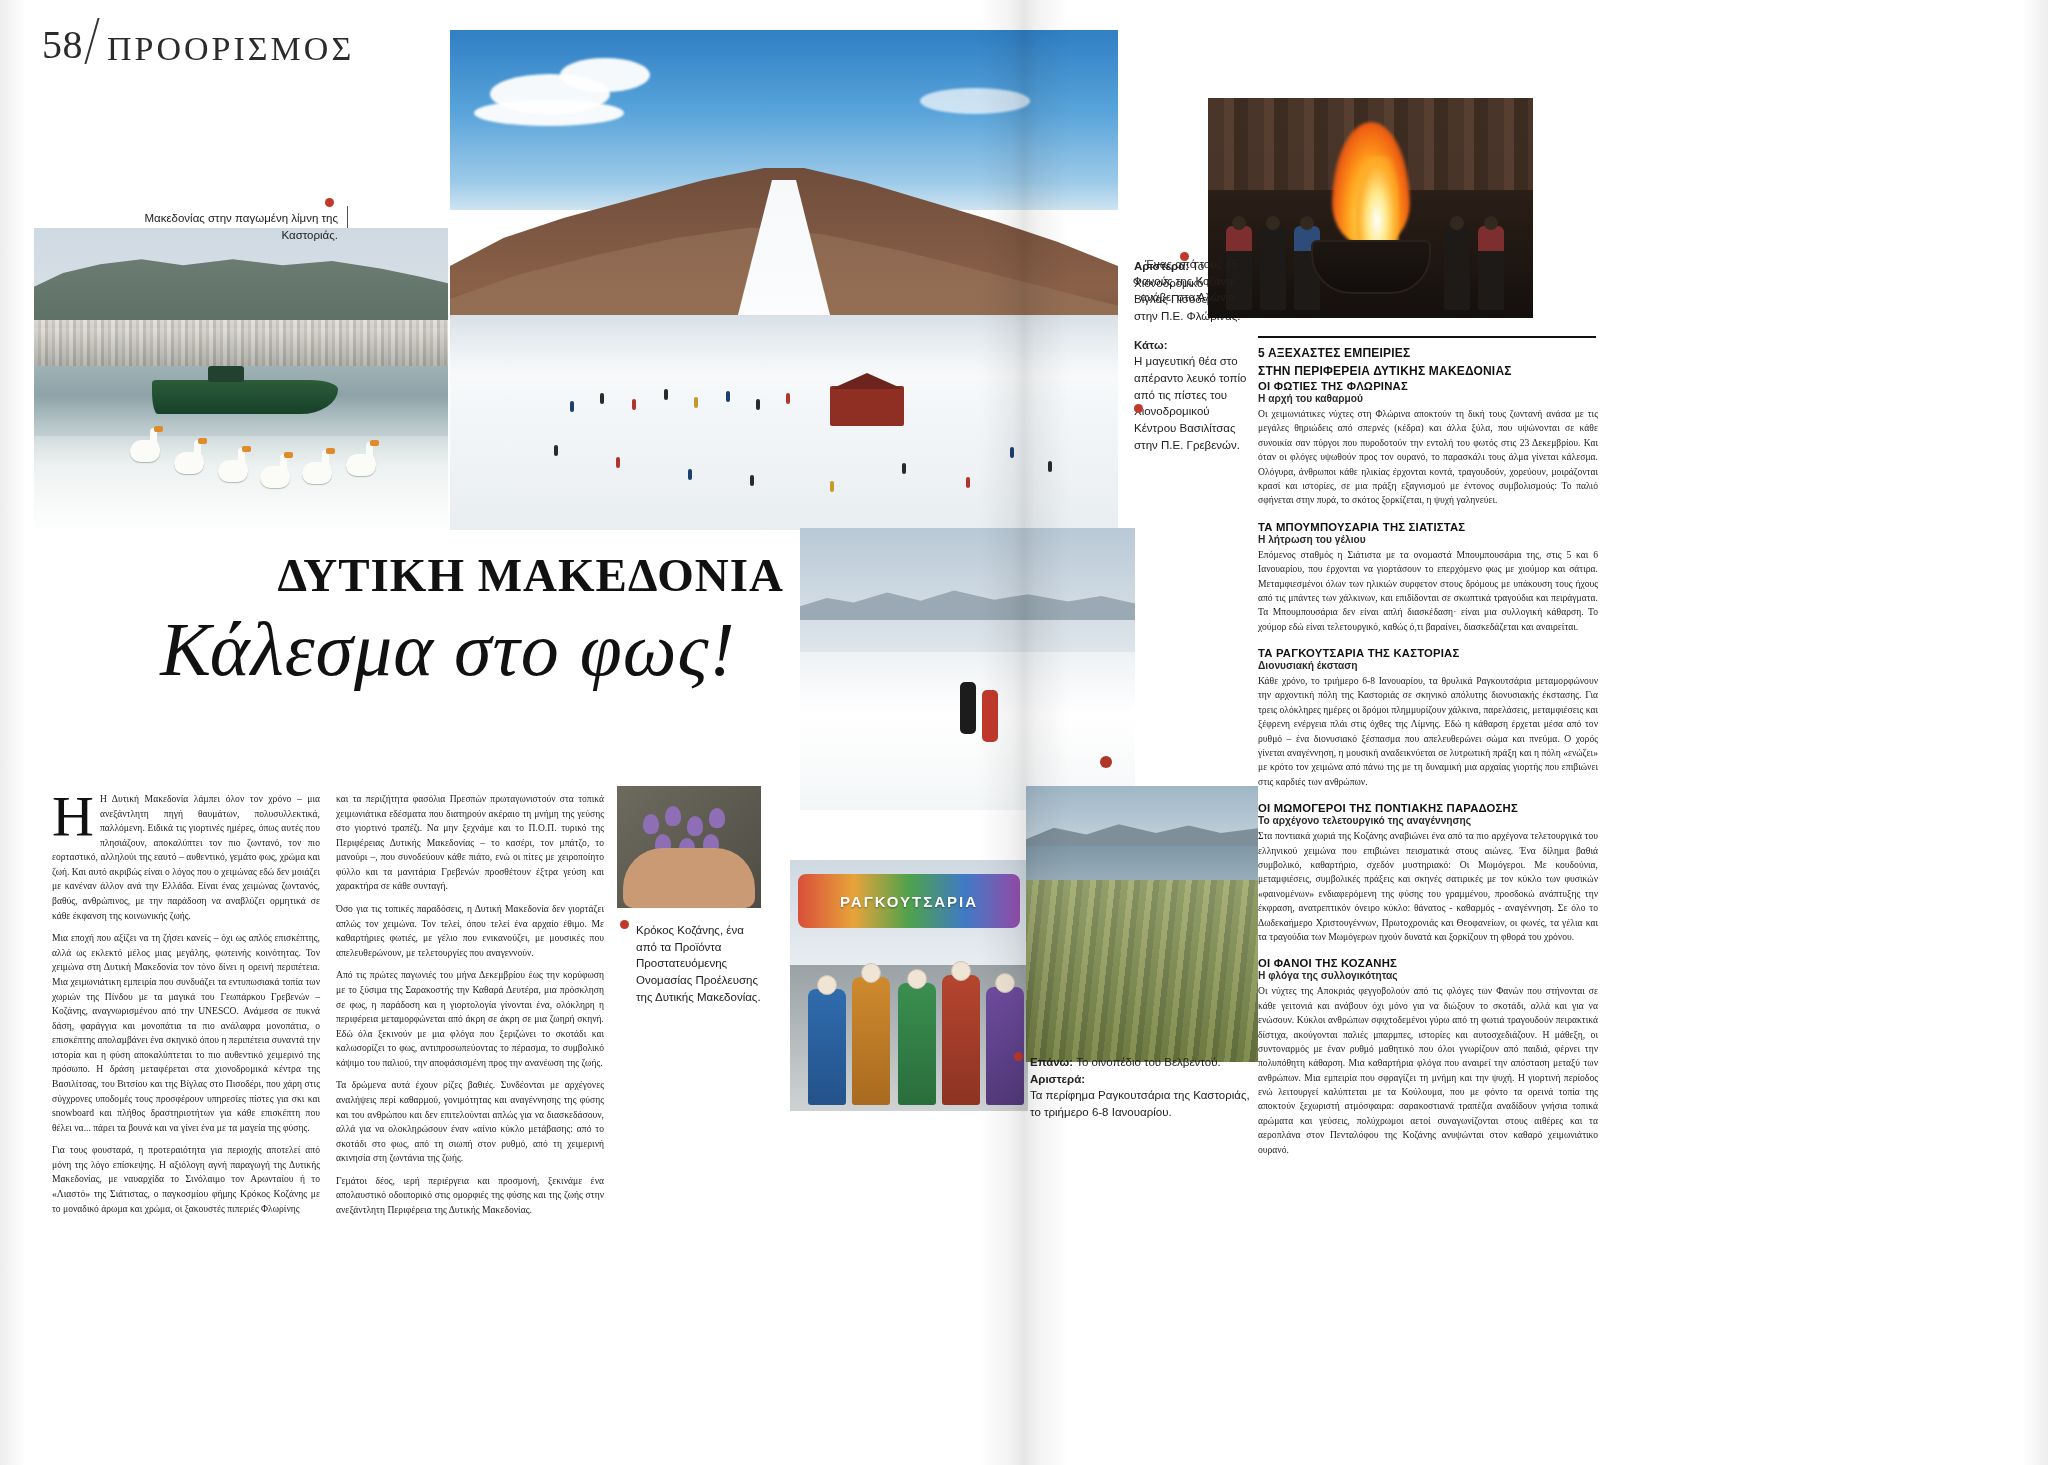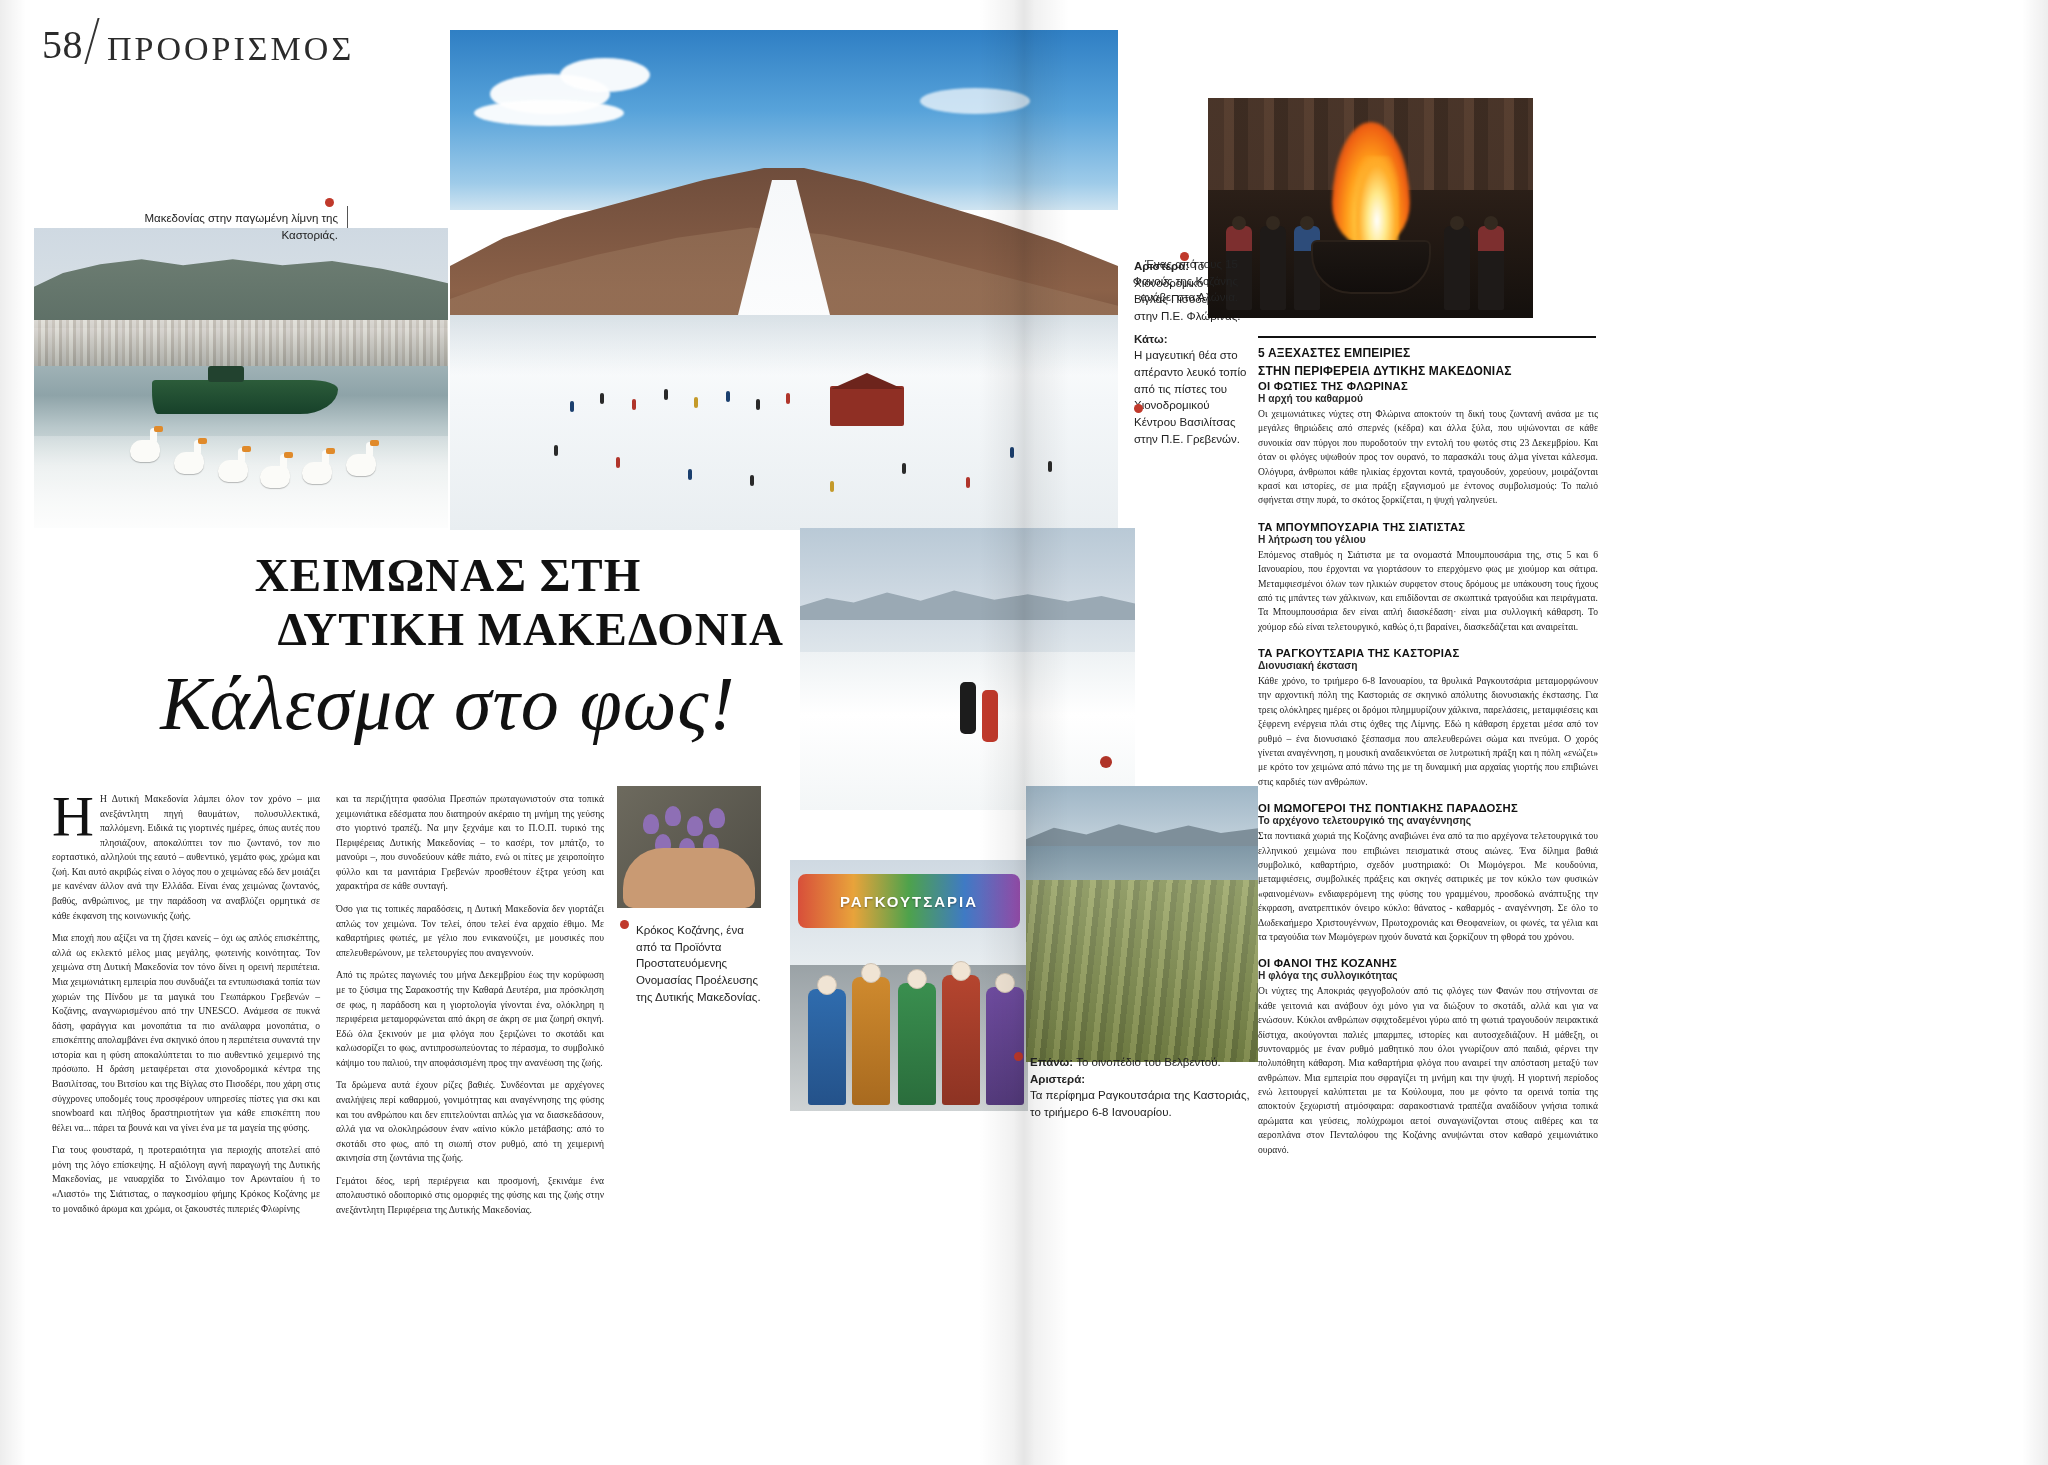--- a/index.html
+++ b/index.html
@@ -221,21 +221,21 @@
     <div class="skier y" style="left:380px; bottom:38px;"></div>
     <div class="skier" style="left:452px; bottom:56px;"></div>
     <div class="skier r" style="left:516px; bottom:42px;"></div>
     <div class="skier b" style="left:560px; bottom:72px;"></div>
     <div class="skier" style="left:598px; bottom:58px;"></div>
   </div>
 
   <div class="cap" id="cap-slope">
     <b>Αριστερά:</b>
     <span>Το Χιονοδρομικό Κέντρο Βίγλας Πισοδερίου στην Π.Ε. Φλώρινας.</span>
-    <b style="display:block;margin-top:6px;">Κάτω:</b>
+    <b style="display:block;margin-top:12px;">Κάτω:</b>
     <span>Η μαγευτική θέα στο απέραντο λευκό τοπίο από τις πίστες του Χιονοδρομικού Κέντρου Βασιλίτσας στην Π.Ε. Γρεβενών.</span>
   </div>
   <div class="dot" style="left:1134px; top:404px;"></div>
 
   <div class="photo" id="photo-fire">
     <div class="fire-bg"></div>
     <div class="fire-wall"></div>
     <div class="person c1" style="left:18px;">
         <span class="head"></span>
       </div>
@@ -263,21 +263,20 @@
   <div class="photo" id="photo-tourers">
     <div class="tour-sky"></div>
     <div class="tour-mts"></div>
     <div class="tour-snow"></div>
     <div class="tour-p" style="left:160px; top:154px; background:#1c1c1c;"></div>
     <div class="tour-p" style="left:182px; top:162px; background:#c0392b;"></div>
     <div class="tour-p" style="left:300px; top:228px; width:12px; height:12px; background:#b03428; border-radius:50%;"></div>
   </div>
 
   <div id="headline">
-    <div id="hl1">ΧΕΙΜΩΝΑΣ ΣΤΗ</div>
     <div id="hl2">ΔΥΤΙΚΗ ΜΑΚΕΔΟΝΙΑ</div>
     <div id="hl3">Κάλεσμα στο φως!</div>
   </div>
 
   <div class="bodycol" id="col1">
     <p><span class="dropcap">Η</span><span>Η Δυτική Μακεδονία λάμπει όλον τον χρόνο – μια ανεξάντλητη πηγή θαυμάτων, πολυσυλλεκτικά, παλλόμενη. Ειδικά τις γιορτινές ημέρες, όπως αυτές που πλησιάζουν, αποκαλύπτει τον πιο ζωντανό, τον πιο εορταστικό, αλληλούι της εαυτό – αυθεντικό, γεμάτο φως, χρώμα και ζωή. Και αυτό ακριβώς είναι ο λόγος που ο χειμώνας εδώ δεν μοιάζει με κανέναν άλλον ανά την Ελλάδα. Είναι ένας χειμώνας ζωντανός, βαθύς, ανθρώπινος, με την παράδοση να αναβλύζει ορμητικά σε κάθε έκφανση της κοινωνικής ζωής.</span></p>
     <p>Μια εποχή που αξίζει να τη ζήσει κανείς – όχι ως απλός επισκέπτης, αλλά ως εκλεκτό μέλος μιας μεγάλης, φωτεινής κοινότητας. Τον χειμώνα στη Δυτική Μακεδονία τον τόνο δίνει η ορεινή περιπέτεια. Μια χειμωνιάτικη εμπειρία που συνδυάζει τα εντυπωσιακά τοπία των χωριών της Πίνδου με τα μαγικά του Γεωπάρκου Γρεβενών – Κοζάνης, αναγνωρισμένου από την UNESCO. Ανάμεσα σε πυκνά δάση, φαράγγια και μονοπάτια τα πιο ανάλαφρα μονοπάτια, ο επισκέπτης απολαμβάνει ένα σκηνικό όπου η περιπέτεια συναντά την ιστορία και η φύση αποκαλύπτεται το πιο αυθεντικό χειμερινό της πρόσωπο. Η δράση μεταφέρεται στα χιονοδρομικά κέντρα της Βασιλίτσας, του Βιτσίου και της Βίγλας στο Πισοδέρι, που χάρη στις σύγχρονες υποδομές τους προσφέρουν υπηρεσίες πίστες για σκι και snowboard και πλήθος δραστηριοτήτων για κάθε επισκέπτη που θέλει να... πάρει τα βουνά και να γίνει ένα με τα μαγεία της φύσης.</p>
     <p>Για τους φουσταρά, η προτεραιότητα για περιοχής αποτελεί από μόνη της λόγο επίσκεψης. Η αξιόλογη αγνή παραγωγή της Δυτικής Μακεδονίας, με ναυαρχίδα το Σινόλαιμο τον Αρωνταίου ή το «Λιαστό» της Σιάτιστας, ο παγκοσμίου φήμης Κρόκος Κοζάνης με το μοναδικό άρωμα και χρώμα, οι ξακουστές πιπεριές Φλωρίνης</p>
   </div>
 

